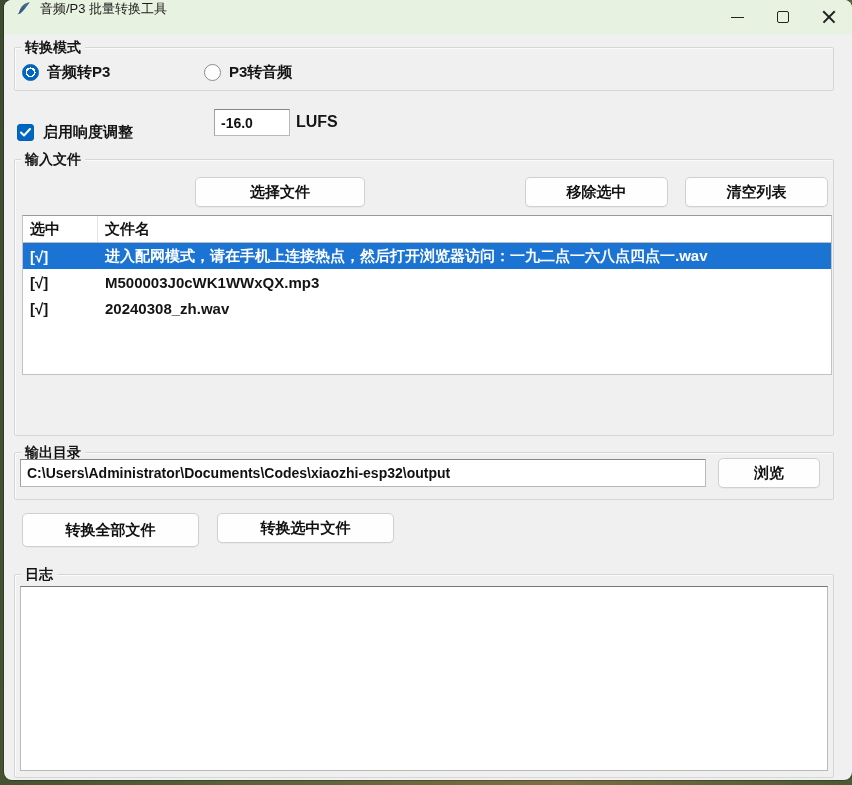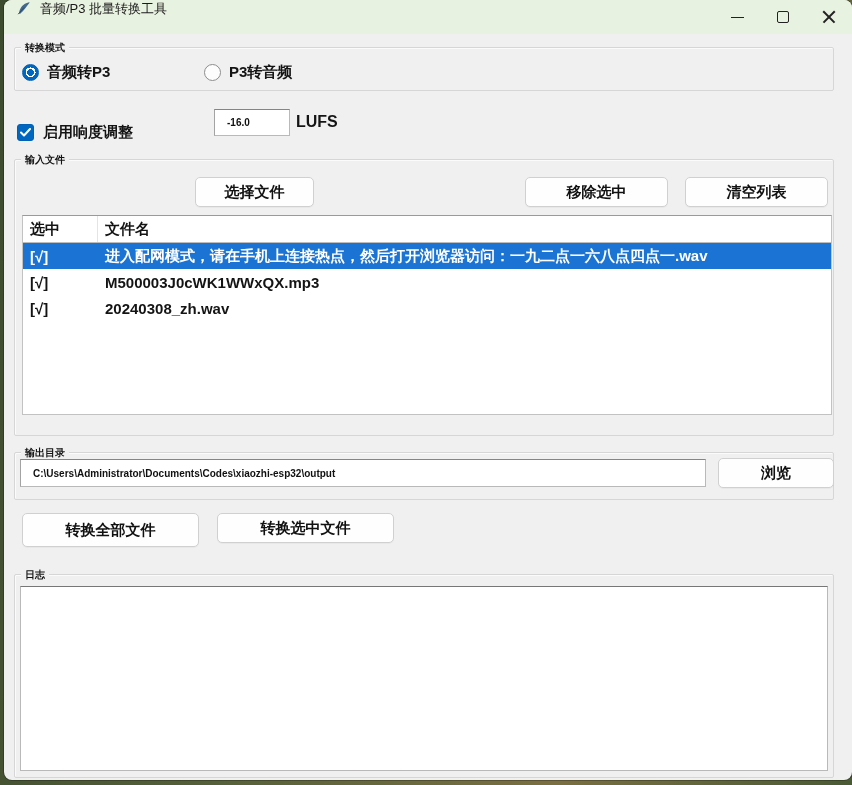--- a/index.html
+++ b/index.html
@@ -32,21 +32,21 @@
   .glyph-close::before { transform:rotate(45deg); }
   .glyph-close::after  { transform:rotate(-45deg); }
 
   
   .group {
     position:absolute; border:1px solid #d6d6d6; border-radius:2px;
     box-shadow:inset 1px 1px 0 #fbfbfb;
   }
   .group-label {
     position:absolute; top:-9px; left:6px; background:#f0f0f0; padding:0 4px;
-    font-size:10px; font-weight:700; color:#141414; line-height:17px; white-space:nowrap;
+    font-size:14px; font-weight:700; color:#141414; line-height:17px; white-space:nowrap;
   }
   .plain-label { position:absolute; font-size:15px; font-weight:700; color:#141414; white-space:nowrap; }
 
   
   .radio-item { position:absolute; display:flex; align-items:center; gap:8px; }
   .radio-dot { width:17px; height:17px; border-radius:50%; }
   .radio-dot.on {
     background:radial-gradient(circle,#0067c0 0 3.2px,#ffffff 3.2px 5px,#0067c0 5px);
     border:1px solid #0060b4;
   }
@@ -57,31 +57,31 @@
     width:17px; height:17px; background:#0067c0; border:1px solid #0060b4; border-radius:3px;
     display:flex; align-items:center; justify-content:center;
   }
   .checkbox-box svg { width:11px; height:9px; }
 
   
   .entry {
     position:absolute; background:#ffffff; color:#111;
     border:1px solid #b9b9b9; border-top-color:#858585; border-left-color:#a3a3a3;
     font-family:"Liberation Sans","DejaVu Sans",sans-serif;
-    font-size:10px; font-weight:700; padding:0 12px; outline:none;
+    font-size:14px; font-weight:700; padding:0 6px; outline:none;
   }
   .btn {
     position:absolute; background:#fefefe; border:1px solid #d0d0d0; border-radius:5px;
     font-size:15px; font-weight:700; color:#111; display:flex; align-items:center; justify-content:center;
     cursor:default; box-shadow:0 1px 0 rgba(0,0,0,.03);
   }
 
   
   .filetable {
-    position:absolute; left:18px; top:215px; width:810px; height:200px;
+    position:absolute; left:18px; top:215px; width:810px; height:160px;
     background:#ffffff; border:1px solid #c2c2c2; border-top-color:#9a9a9a; overflow:hidden;
   }
   .ft-header { display:flex; height:27px; background:#ffffff; border-bottom:1px solid #bdbdbd; }
   .ft-header .c1 { width:75px; border-right:1px solid #e4e4e4; }
   .ft-cell { display:flex; align-items:center; padding-left:7px; font-size:15px; font-weight:700; color:#141414; }
   .ft-row { display:flex; height:26px; }
   .ft-row .c1 { width:75px; }
   .ft-row .c2, .ft-header .c2 { flex:1; }
   .ft-row.selected { background:#1b74d4; }
   .ft-row.selected .ft-cell { color:#ffffff; }
@@ -136,21 +136,21 @@
         </svg>
     </span>
     <span class="radio-label">启用响度调整</span>
   </div>
   <input class="entry" style="left: 210px; top: 109px; width: 76px; height: 27px;" value="-16.0">
   <span class="plain-label" style="left:292px; top:113px; font-size:16px;">LUFS</span>
 
   <div class="group" style="left:10px; top:159px; width:820px; height:277px;">
     <span class="group-label">输入文件</span>
   </div>
-  <div class="btn" style="left:191px; top:177px; width:119px; height:30px;">选择文件</div>
+  <div class="btn" style="left:191px; top:177px; width:170px; height:30px;">选择文件</div>
   <div class="btn" style="left:521px; top:177px; width:143px; height:30px;">移除选中</div>
   <div class="btn" style="left:681px; top:177px; width:143px; height:30px;">清空列表</div>
 
   <div class="filetable">
     <div class="ft-header">
       <div class="ft-cell c1">选中</div>
       <div class="ft-cell c2">文件名</div>
     </div>
     <div class="ft-row selected">
       <div class="ft-cell c1">[√]</div>
@@ -163,21 +163,21 @@
     <div class="ft-row">
       <div class="ft-cell c1">[√]</div>
       <div class="ft-cell c2">20240308_zh.wav</div>
     </div>
   </div>
 
   <div class="group" style="left:10px; top:452px; width:820px; height:48px;">
     <span class="group-label">输出目录</span>
   </div>
   <input class="entry" style="left: 16px; top: 459px; width: 686px; height: 28px;" value="C:\Users\Administrator\Documents\Codes\xiaozhi-esp32\output">
-  <div class="btn" style="left:714px; top:458px; width:116px; height:30px;">浏览</div>
+  <div class="btn" style="left:714px; top:458px; width:102px; height:30px;">浏览</div>
 
   <div class="btn" style="left:18px; top:513px; width:177px; height:34px;">转换全部文件</div>
   <div class="btn" style="left:213px; top:513px; width:177px; height:30px;">转换选中文件</div>
 
   <div class="group" style="left:10px; top:574px; width:820px; height:204px;">
     <span class="group-label">日志</span>
   </div>
   <div class="logbox"></div>
 
 </div>

